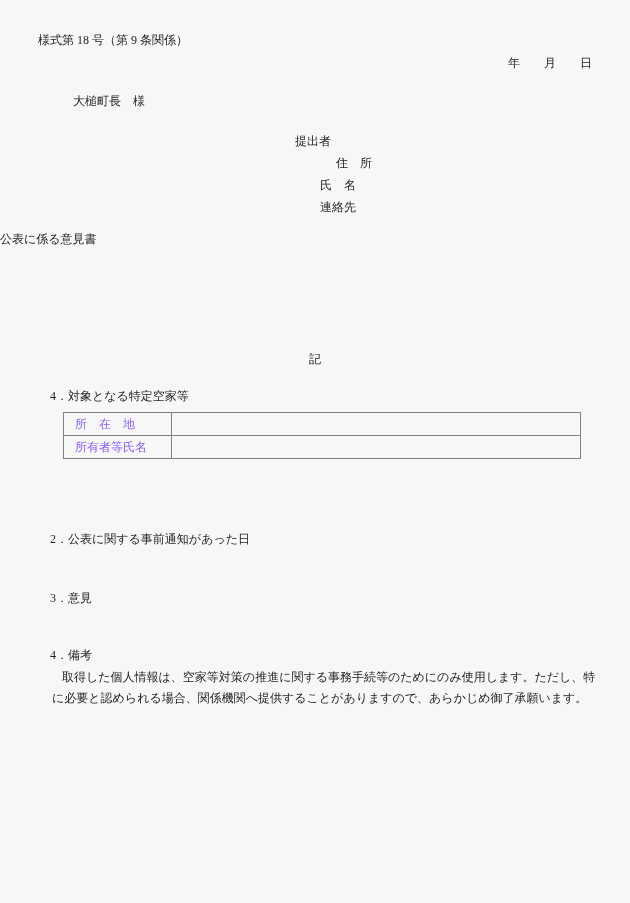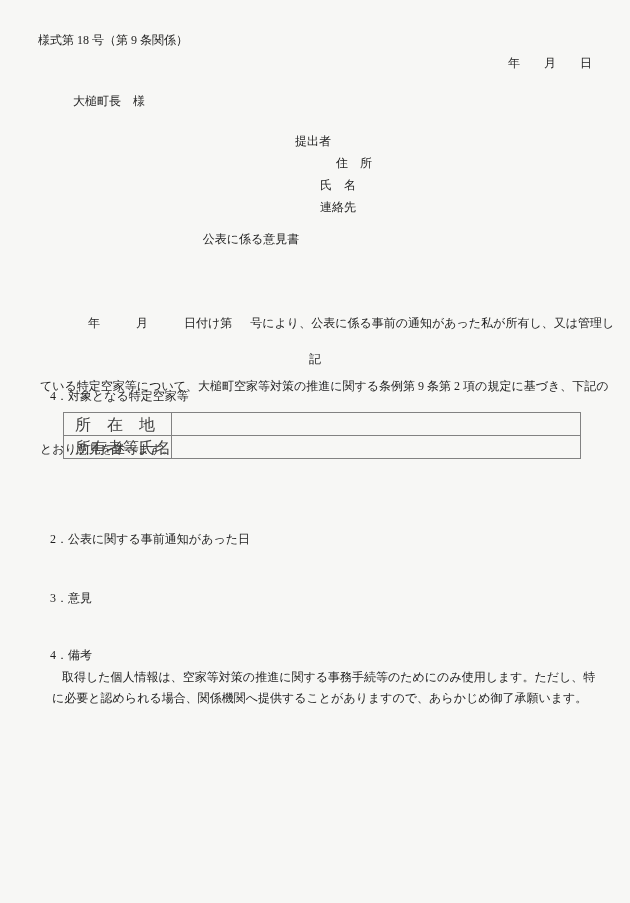--- a/index.html
+++ b/index.html
@@ -22,21 +22,21 @@
 
   .form-number { left: 38px; top: 33px; }
   .date-line   { right: 38px; top: 56px; text-align: right; }
   .addressee   { left: 48px; top: 94px; margin-left: 25px; }
 
   .submitter-label   { left: 295px; top: 134px; }
   .submitter-field-1 { left: 336px; top: 156px; }
   .submitter-field-2 { left: 320px; top: 178px; }
   .submitter-field-3 { left: 320px; top: 200px; }
 
-  .doc-title { left: 0; top: 232px; width: 502px; text-align: center; }
+  .doc-title { left: 0; top: 232px; width: 502px; text-align: left; }
 
   .paragraph { left: 40px; top: 271px; width: 572px; line-height: 21px; }
   .para-line { white-space: pre; }
   .seg { display: inline-block; }
   .seg-year  { margin-left: 48px; }
   .seg-month { margin-left: 36px; }
   .seg-day   { margin-left: 36px; }
   .seg-rest  { margin-left: 18px; }
 
   .record-mark { left: 0; top: 352px; width: 630px; text-align: center; }
@@ -46,22 +46,22 @@
   .sec2 { left: 50px; top: 532px; }
   .sec3 { left: 50px; top: 591px; }
   .sec4 { left: 50px; top: 648px; }
 
   .vacant-table {
     position: absolute;
     left: 63px; top: 412px;
     width: 497px;
     border-collapse: collapse;
     table-layout: fixed;
-    font-size: 16px;
-    color: #404040;
+    font-size: 12px;
+    color: #8b5cf6;
     border: 1px solid #6f6f6f;
   }
   .vacant-table td {
     border: 1px solid #828282;
     height: 22px;
     padding: 0;
     vertical-align: middle;
     white-space: pre;
   }
   .vacant-table td.label { width: 96px; padding-left: 11px; }
@@ -79,25 +79,20 @@
   <div class="abs date-line">年　　月　　日</div>
   <div class="abs addressee">大槌町長　様</div>
 
   <div class="abs submitter-label">提出者</div>
   <div class="abs submitter-field-1">住　所</div>
   <div class="abs submitter-field-2">氏　名</div>
   <div class="abs submitter-field-3">連絡先</div>
 
   <div class="abs doc-title">公表に係る意見書</div>
 
-  <div class="abs paragraph">
-    <div class="para-line"><span class="seg seg-year">年</span><span class="seg seg-month">月</span><span class="seg seg-day">日付け第</span><span class="seg seg-rest">号により、公表に係る事前の通知があった私が所有し、又は管理し</span></div>
-    <div class="para-line">ている特定空家等について、大槌町空家等対策の推進に関する条例第 9 条第 2 項の規定に基づき、下記の</div>
-    <div class="para-line">とおり意見を述べます。</div>
-  </div>
 
   <div class="abs record-mark">記</div>
 
   <div class="abs sec-heading sec1">4．対象となる特定空家等</div>
 
   <table class="vacant-table">
     <tbody>
       <tr>
         <td class="label">所　在　地</td>
         <td class="value"></td>

